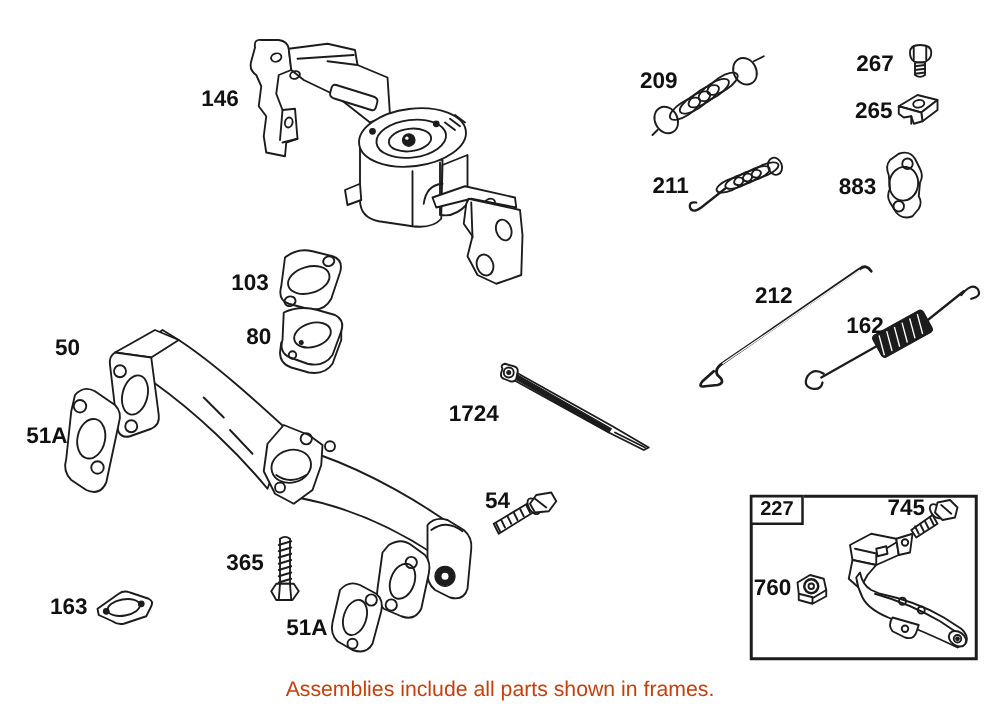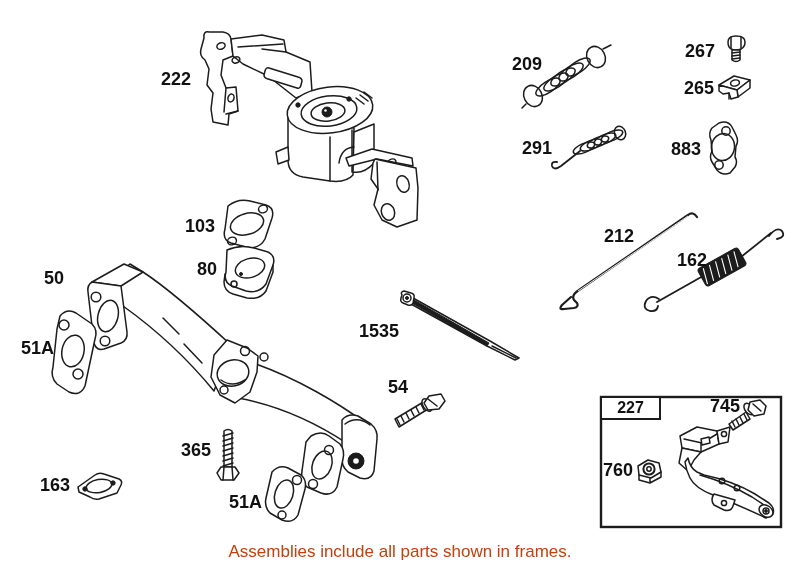--- a/index.html
+++ b/index.html
@@ -5,21 +5,21 @@
   :root{ --ink:#1c1c1c; }
   html,body{ margin:0; padding:0; background:#ffffff; }
   .stage{ position:relative; width:800px; height:570px; background:#ffffff; overflow:hidden;
           font-family:"Liberation Sans", sans-serif; }
   .stage svg{ position:absolute; left:0; top:0; }
   .pc{ fill:#ffffff; stroke:var(--ink); stroke-width:1.5; stroke-linejoin:round; }
   .ln{ fill:none; stroke:var(--ink); stroke-width:1.5; stroke-linecap:round; stroke-linejoin:round; }
   .dk{ fill:var(--ink); stroke:var(--ink); stroke-width:1; }
   .plabel{ position:absolute; font-weight:bold; font-size:18px; line-height:1;
            color:#111; white-space:nowrap; letter-spacing:0; }
-  .frame-tag{ position:absolute; left:600px; top:396px; width:61px; height:24px;
+  .frame-tag{ position:absolute; left:600px; top:396px; width:43px; height:24px;
               box-sizing:border-box; border:2.5px solid var(--ink); background:#fff;
               display:flex; align-items:center; justify-content:center;
               font-weight:bold; font-size:16px; color:#111; }
   .caption{ position:absolute; left:0; top:542px; width:100%; text-align:center;
             font-size:17px; color:#c2410c; }
 </style>
 </head>
 <body>
 
 <div class="stage">
@@ -236,34 +236,34 @@
       <circle class="ln" cx="722" cy="481" r="2.8"></circle>
       <circle class="ln" cx="737" cy="488" r="2.8"></circle>
       <path class="pc" d="M714,494 Q710,500 714,505 L724,510 Q731,512 733,506 L735,500 Z"></path>
       <circle class="ln" cx="724" cy="503" r="2.6"></circle>
       <ellipse class="pc" cx="766" cy="511" rx="7.5" ry="5.5" transform="rotate(35 766 511)"></ellipse>
       <circle class="ln" cx="766" cy="511" r="3"></circle>
       <circle class="dk" cx="766" cy="511" r="1.4"></circle>
     </g>
   </svg>
 
-  <span class="plabel" style="left:161px; top:70px">222</span>
+  <span class="plabel" style="left:161px; top:70px">146</span>
   <span class="plabel" style="left:185px; top:217px">103</span>
   <span class="plabel" style="left:197px; top:260px">80</span>
   <span class="plabel" style="left:44px;  top:269px">50</span>
   <span class="plabel" style="left:21px;  top:339px">51A</span>
   <span class="plabel" style="left:40px;  top:476px">163</span>
   <span class="plabel" style="left:181px; top:441px">365</span>
   <span class="plabel" style="left:229px; top:493px">51A</span>
-  <span class="plabel" style="left:388px; top:378px">54</span>
-  <span class="plabel" style="left:359px; top:322px">1535</span>
+  <span class="plabel" style="left:388px; top:391px">54</span>
+  <span class="plabel" style="left:359px; top:322px">1724</span>
   <span class="plabel" style="left:512px; top:55px">209</span>
   <span class="plabel" style="left:685px; top:42px">267</span>
   <span class="plabel" style="left:684px; top:79px">265</span>
-  <span class="plabel" style="left:522px; top:139px">291</span>
+  <span class="plabel" style="left:522px; top:139px">211</span>
   <span class="plabel" style="left:671px; top:140px">883</span>
   <span class="plabel" style="left:604px; top:227px">212</span>
   <span class="plabel" style="left:677px; top:251px">162</span>
   <span class="plabel" style="left:710px; top:397px">745</span>
   <span class="plabel" style="left:603px; top:461px">760</span>
 
   <div class="frame-tag">
     <span>227</span>
   </div>
 

